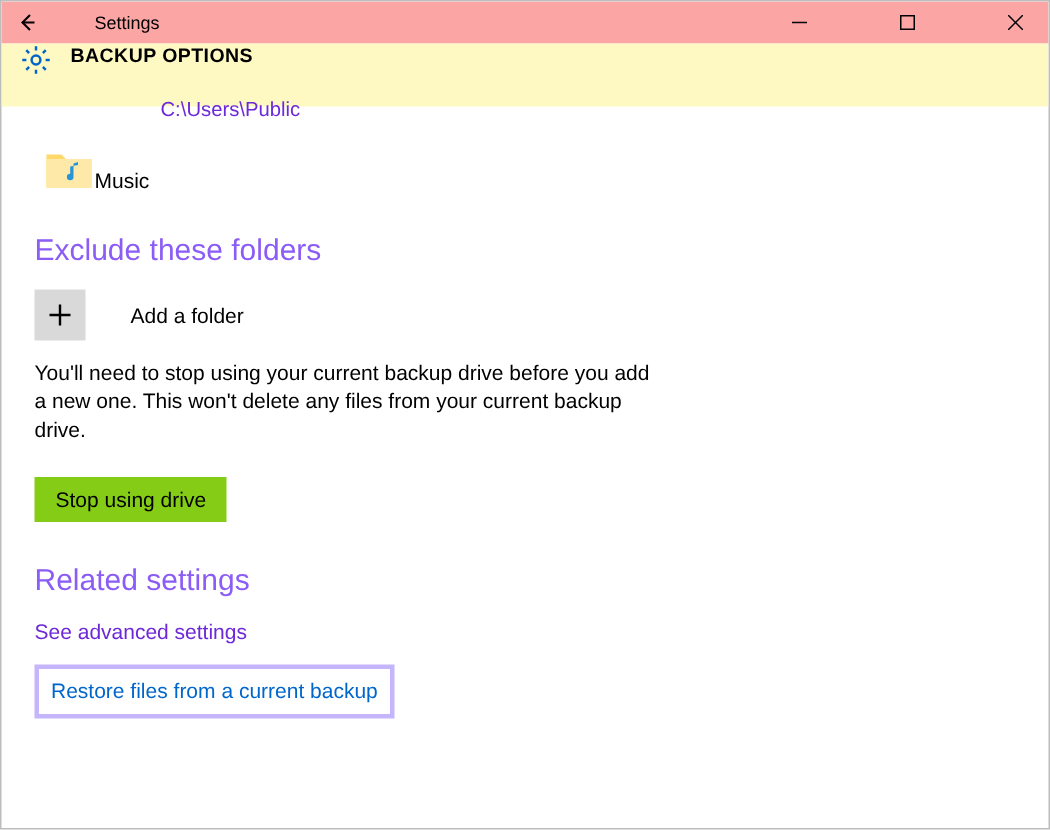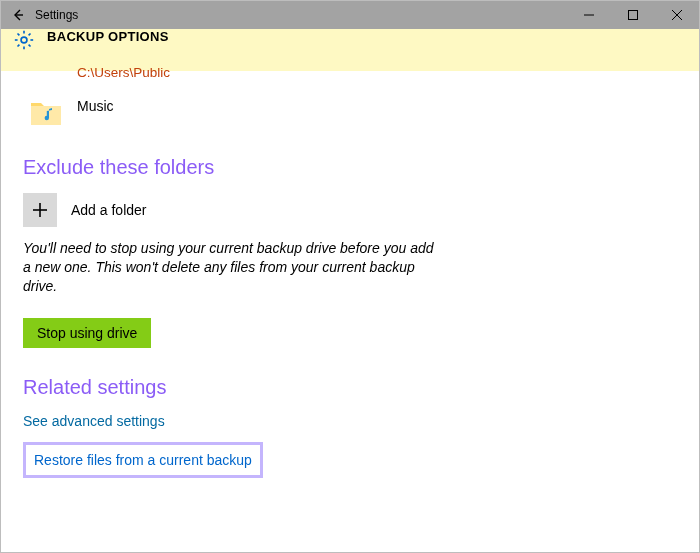--- a/index.html
+++ b/index.html
@@ -1,39 +1,39 @@
 <!DOCTYPE html>
 <html><head>
 <meta charset="utf-8">
 <style>
   * { margin: 0; padding: 0; box-sizing: border-box; font-family: "Segoe UI", Tahoma, sans-serif; }
   body { width: 700px; height: 553px; background: #fff; border: 1px solid #bdbdbd; overflow: hidden; color: #000; }
-  .titlebar { height: 28px; background: #a3a3a3; display: flex; align-items: center; }
+  .titlebar { height: 28px; background: #fca5a5; display: flex; align-items: center; gap: 28px; }
   .titlebar .back { width: 34px; display:flex; align-items:center; justify-content:center; height:100%; }
   .titlebar .title { font-size: 12px; color:#000; }
   .titlebar .spacer { flex:1; }
   .winbtn { width: 44px; height:100%; display:flex; align-items:center; justify-content:center; }
   .winbtn svg { display:block; }
   .header { height: 42px; background: #fef9c3; display:flex; align-items:flex-start; padding-left: 12px; gap: 12px; }
   .header .gear svg { display:block; }
   .header .hlabel { font-size: 13px; font-weight: 600; letter-spacing: .3px; color:#000; }
   .content { padding: 0 22px 10px 22px; }
-  .partial-path { font-size: 13.5px; color:#c2410c; margin-left: 54px; margin-top: -6px; }
-  .folder-row { display:flex; align-items:flex-start; gap: 14px; margin-top: 18px; margin-left: 6px; }
+  .partial-path { font-size: 13.5px; color:#6d28d9; margin-left: 84px; margin-top: -6px; }
+  .folder-row { display:flex; align-items:flex-end; margin-top: 18px; margin-left: 6px; }
   .folder-icon { width: 34px; height: 30px; position:relative; }
   .folder-text .line1 { font-size: 14px; color:#000; }
   .folder-text .line2 { font-size: 14px; color:#000; }
   h2.section { font-size: 20px; font-weight: 400; color:#8b5cf6; margin-top: 28px; }
-  .add-row { display:flex; align-items:center; gap: 14px; margin-top: 14px; margin-left: 0; }
+  .add-row { display:flex; align-items:center; gap: 30px; margin-top: 14px; margin-left: 0; }
   .plus-btn { width: 34px; height: 34px; background:#d9d9d9; display:flex; align-items:center; justify-content:center; border:none; }
   .plus-btn svg { display:block; }
   .add-label { font-size: 14px; color:#000; }
-  .para { font-size: 14px; color:#000; margin-top: 12px; max-width: 420px; line-height: 1.35; font-style: italic; }
+  .para { font-size: 14px; color:#000; margin-top: 12px; max-width: 420px; line-height: 1.35; }
   .stop-btn { margin-top: 22px; background:#84cc16; border:none; padding: 7px 14px; font-size: 14px; color:#000; }
-  .link { color:#0369a1; font-size: 14px; margin-top: 14px; display:inline-block; cursor:pointer; }
+  .link { color:#6d28d9; font-size: 14px; margin-top: 14px; display:inline-block; cursor:pointer; }
   .restore-row { border: 3px solid #c4b5fd; padding: 6px 8px; display:inline-block; margin-top: 12px; }
   .restore-row a { color:#0066cc; font-size: 14px; text-decoration:none; }
 </style>
 </head>
 <body>
 
 <div class="titlebar">
   <div class="back">
     <svg width="14" height="14" viewBox="0 0 14 14">
       <path d="M9 2 L4 7 L9 12" stroke="#000" stroke-width="1.4" fill="none"></path>

